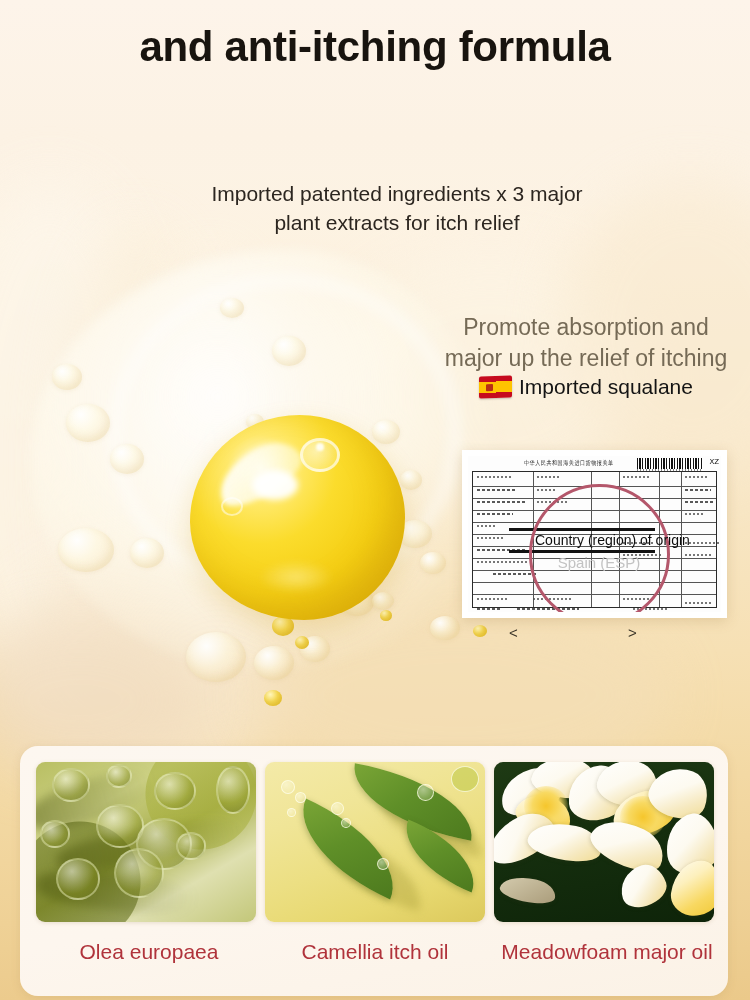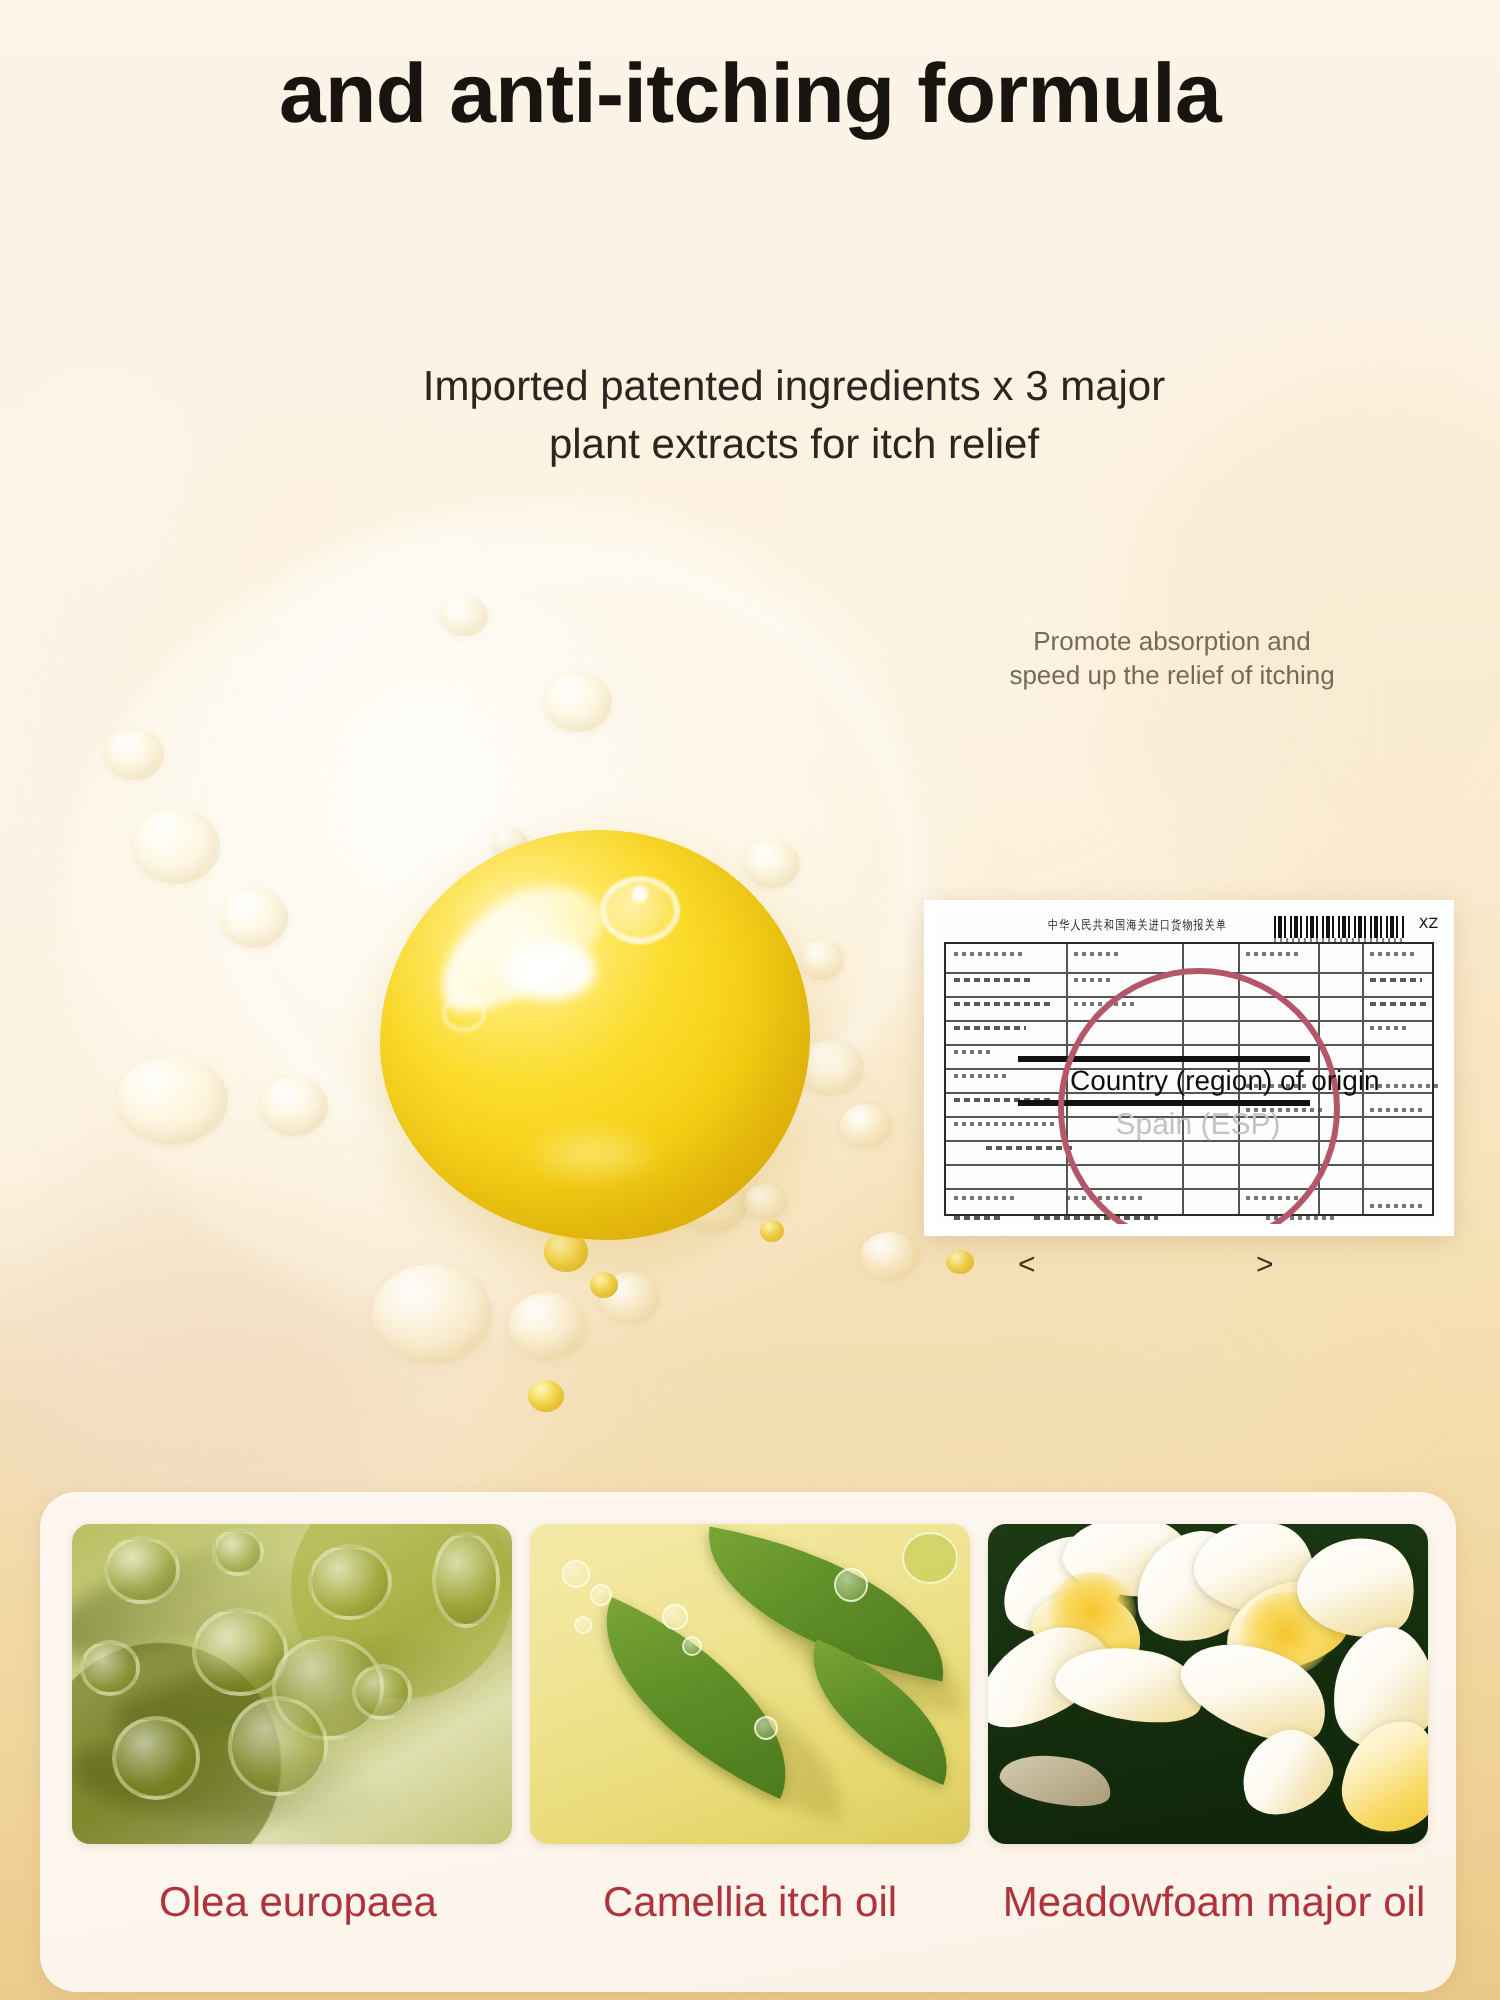--- a/index.html
+++ b/index.html
@@ -277,21 +277,21 @@
     z-index: 20;
     margin-left: 44px;
   }
 
   
   .promote {
     position: absolute;
     right: 14px; top: 312px;
     width: 300px;
     text-align: center;
-    font-size: 13px;
+    font-size: 23px;
     color: #756a56;
     line-height: 1.34;
     z-index: 20;
   }
   .squa-row {
     position: absolute;
     right: 14px; top: 375px;
     width: 300px;
     display: flex;
     align-items: center;
@@ -482,21 +482,25 @@
   <div class="title">
     <div>and anti-itching formula</div>
   </div>
   <div class="subtitle">
     <div>Imported patented ingredients x 3 major</div>
     <div>plant extracts for itch relief</div>
   </div>
 
   <div class="promote">
     <div>Promote absorption and</div>
-    <div>speed up the relief of itching</div>
+    <div>major up the relief of itching</div>
+  </div>
+  <div class="squa-row">
+    <span class="flag-es"></span>
+    <span class="squa-text">Imported squalane</span>
   </div>
 
   <div class="doccard">
     <div class="docinner">
 
       <div class="doc-head">
         <span class="doc-headtext">中华人民共和国海关进口货物报关单</span>
         <span class="doc-barcode"></span>
         <span class="doc-barlabel"></span>
         <span class="doc-code">XZ</span>

